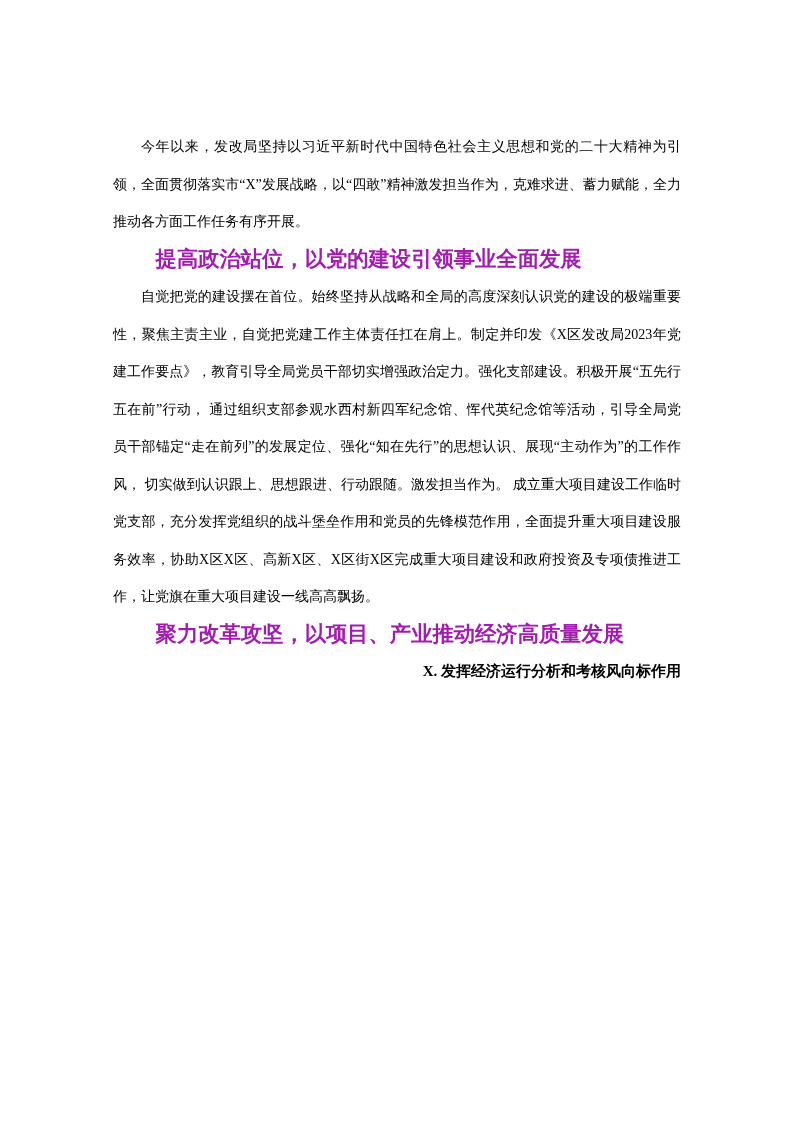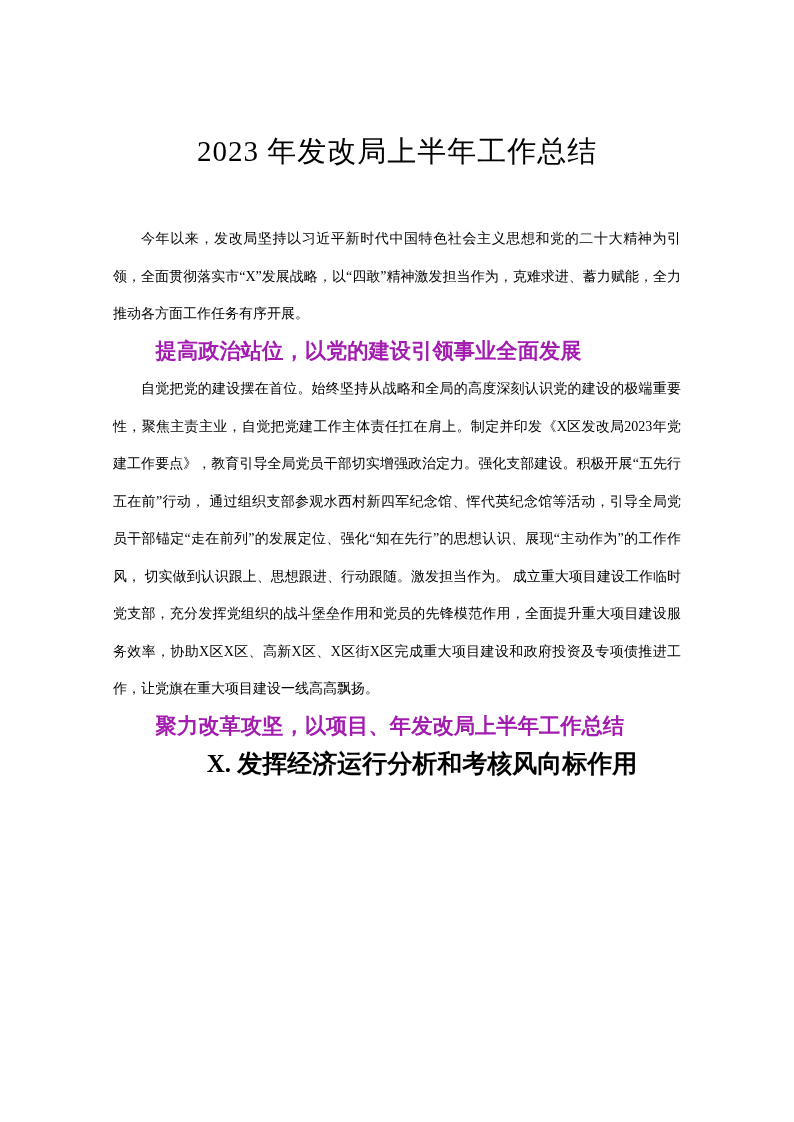--- a/index.html
+++ b/index.html
@@ -44,35 +44,34 @@
     font-size: 21.3px;
     line-height: 37.5px;
     text-indent: 2em;
     text-align: left;
     color: #a21caf;
   }
   .heading-kai {
     margin: 0;
     font-family: "Liberation Serif", "DejaVu Serif", serif;
     font-weight: 700;
-    font-size: 25px;
+    font-size: 15px;
     line-height: 37.5px;
     text-indent: 2em;
-    text-align: center;
+    text-align: right;
     color: #000000;
   }
 </style>
 </head>
 <body>
 
 <div class="page">
-  <h1 class="doc-title">2023 年发改局上半年工作总结</h1>
 
   <p class="para">今年以来，发改局坚持以习近平新时代中国特色社会主义思想和党的二十大精神为引领，全面贯彻落实市“X”发展战略，以“四敢”精神激发担当作为，克难求进、蓄力赋能，全力推动各方面工作任务有序开展。</p>
 
   <p class="heading-hei">提高政治站位，以党的建设引领事业全面发展</p>
 
   <p class="para">自觉把党的建设摆在首位。始终坚持从战略和全局的高度深刻认识党的建设的极端重要性，聚焦主责主业，自觉把党建工作主体责任扛在肩上。制定并印发《X区发改局2023年党建工作要点》，教育引导全局党员干部切实增强政治定力。强化支部建设。积极开展“五先行五在前”行动， 通过组织支部参观水西村新四军纪念馆、恽代英纪念馆等活动，引导全局党员干部锚定“走在前列”的发展定位、强化“知在先行”的思想认识、展现“主动作为”的工作作风， 切实做到认识跟上、思想跟进、行动跟随。激发担当作为。 成立重大项目建设工作临时党支部，充分发挥党组织的战斗堡垒作用和党员的先锋模范作用，全面提升重大项目建设服务效率，协助X区X区、高新X区、X区街X区完成重大项目建设和政府投资及专项债推进工作，让党旗在重大项目建设一线高高飘扬。</p>
 
-  <p class="heading-hei">聚力改革攻坚，以项目、年发改局上半年工作总结</p>
+  <p class="heading-hei">聚力改革攻坚，以项目、产业推动经济高质量发展</p>
 
   <p class="heading-kai">X. 发挥经济运行分析和考核风向标作用</p>
 </div>
 
 </body></html>

